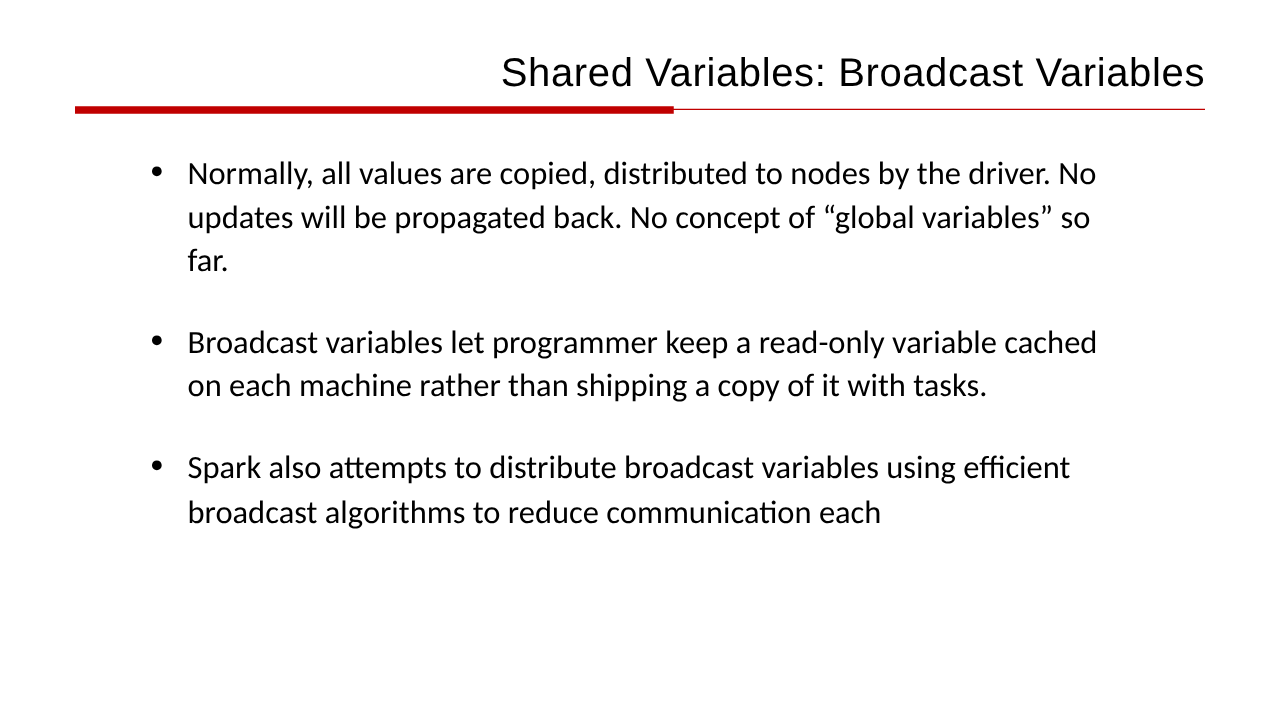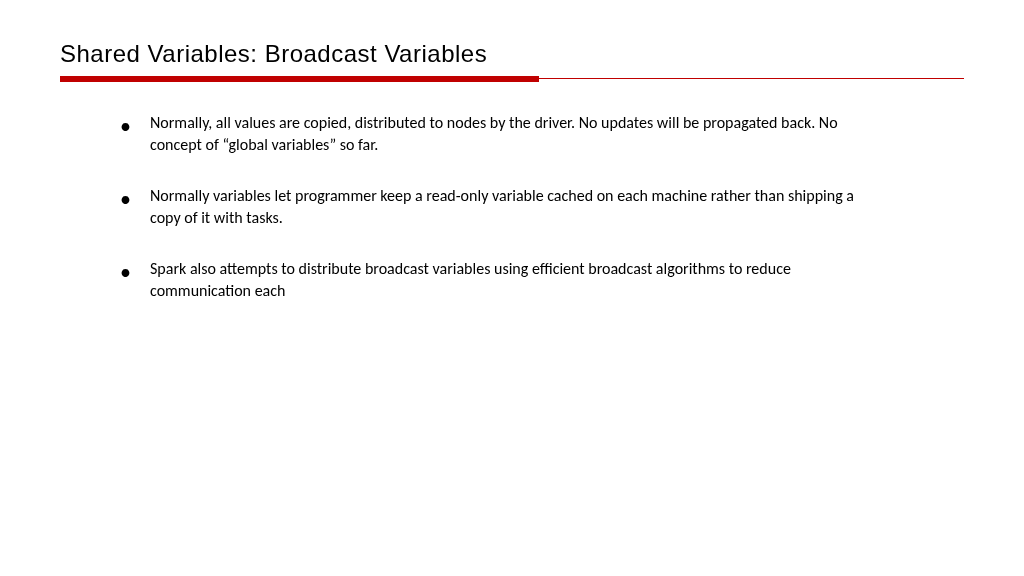--- a/index.html
+++ b/index.html
@@ -10,24 +10,25 @@
     body {
       width: 1024px;
       height: 576px;
       background: #ffffff;
       font-family: Calibri, 'Segoe UI', Arial, sans-serif;
       color: #000000;
       padding: 40px 60px;
     }
     .title {
       font-family: Verdana, Geneva, sans-serif;
-      font-size: 24px;
+      font-size: 32px;
       font-weight: normal;
       margin-bottom: 8px;
       letter-spacing: 0.5px;
+      text-align: right;
     }
     .rule-container {
       width: 100%;
       height: 6px;
       position: relative;
       margin-bottom: 30px;
     }
     .rule-thick {
       position: absolute;
       left: 0;
@@ -47,21 +48,21 @@
     .content {
       padding-left: 60px;
       padding-right: 80px;
     }
     ul {
       list-style: none;
     }
     li {
       position: relative;
       padding-left: 30px;
-      font-size: 16px;
+      font-size: 26px;
       line-height: 1.35;
       margin-bottom: 30px;
     }
     li::before {
       content: "•";
       position: absolute;
       left: 0;
       top: 0;
       font-size: 22px;
     }
@@ -72,16 +73,16 @@
 <h1 class="title">Shared Variables: Broadcast Variables</h1>
 
 <div class="rule-container">
   <div class="rule-thin"></div>
   <div class="rule-thick"></div>
 </div>
 
 <div class="content">
   <ul>
     <li>Normally, all values are copied, distributed to nodes by the driver. No updates will be propagated back. No concept of “global variables” so far.</li>
-    <li>Normally variables let programmer keep a read-only variable cached on each machine rather than shipping a copy of it with tasks.</li>
+    <li>Broadcast variables let programmer keep a read-only variable cached on each machine rather than shipping a copy of it with tasks.</li>
     <li>Spark also attempts to distribute broadcast variables using efficient broadcast algorithms to reduce communication each</li>
   </ul>
 </div>
 
 </body></html>

